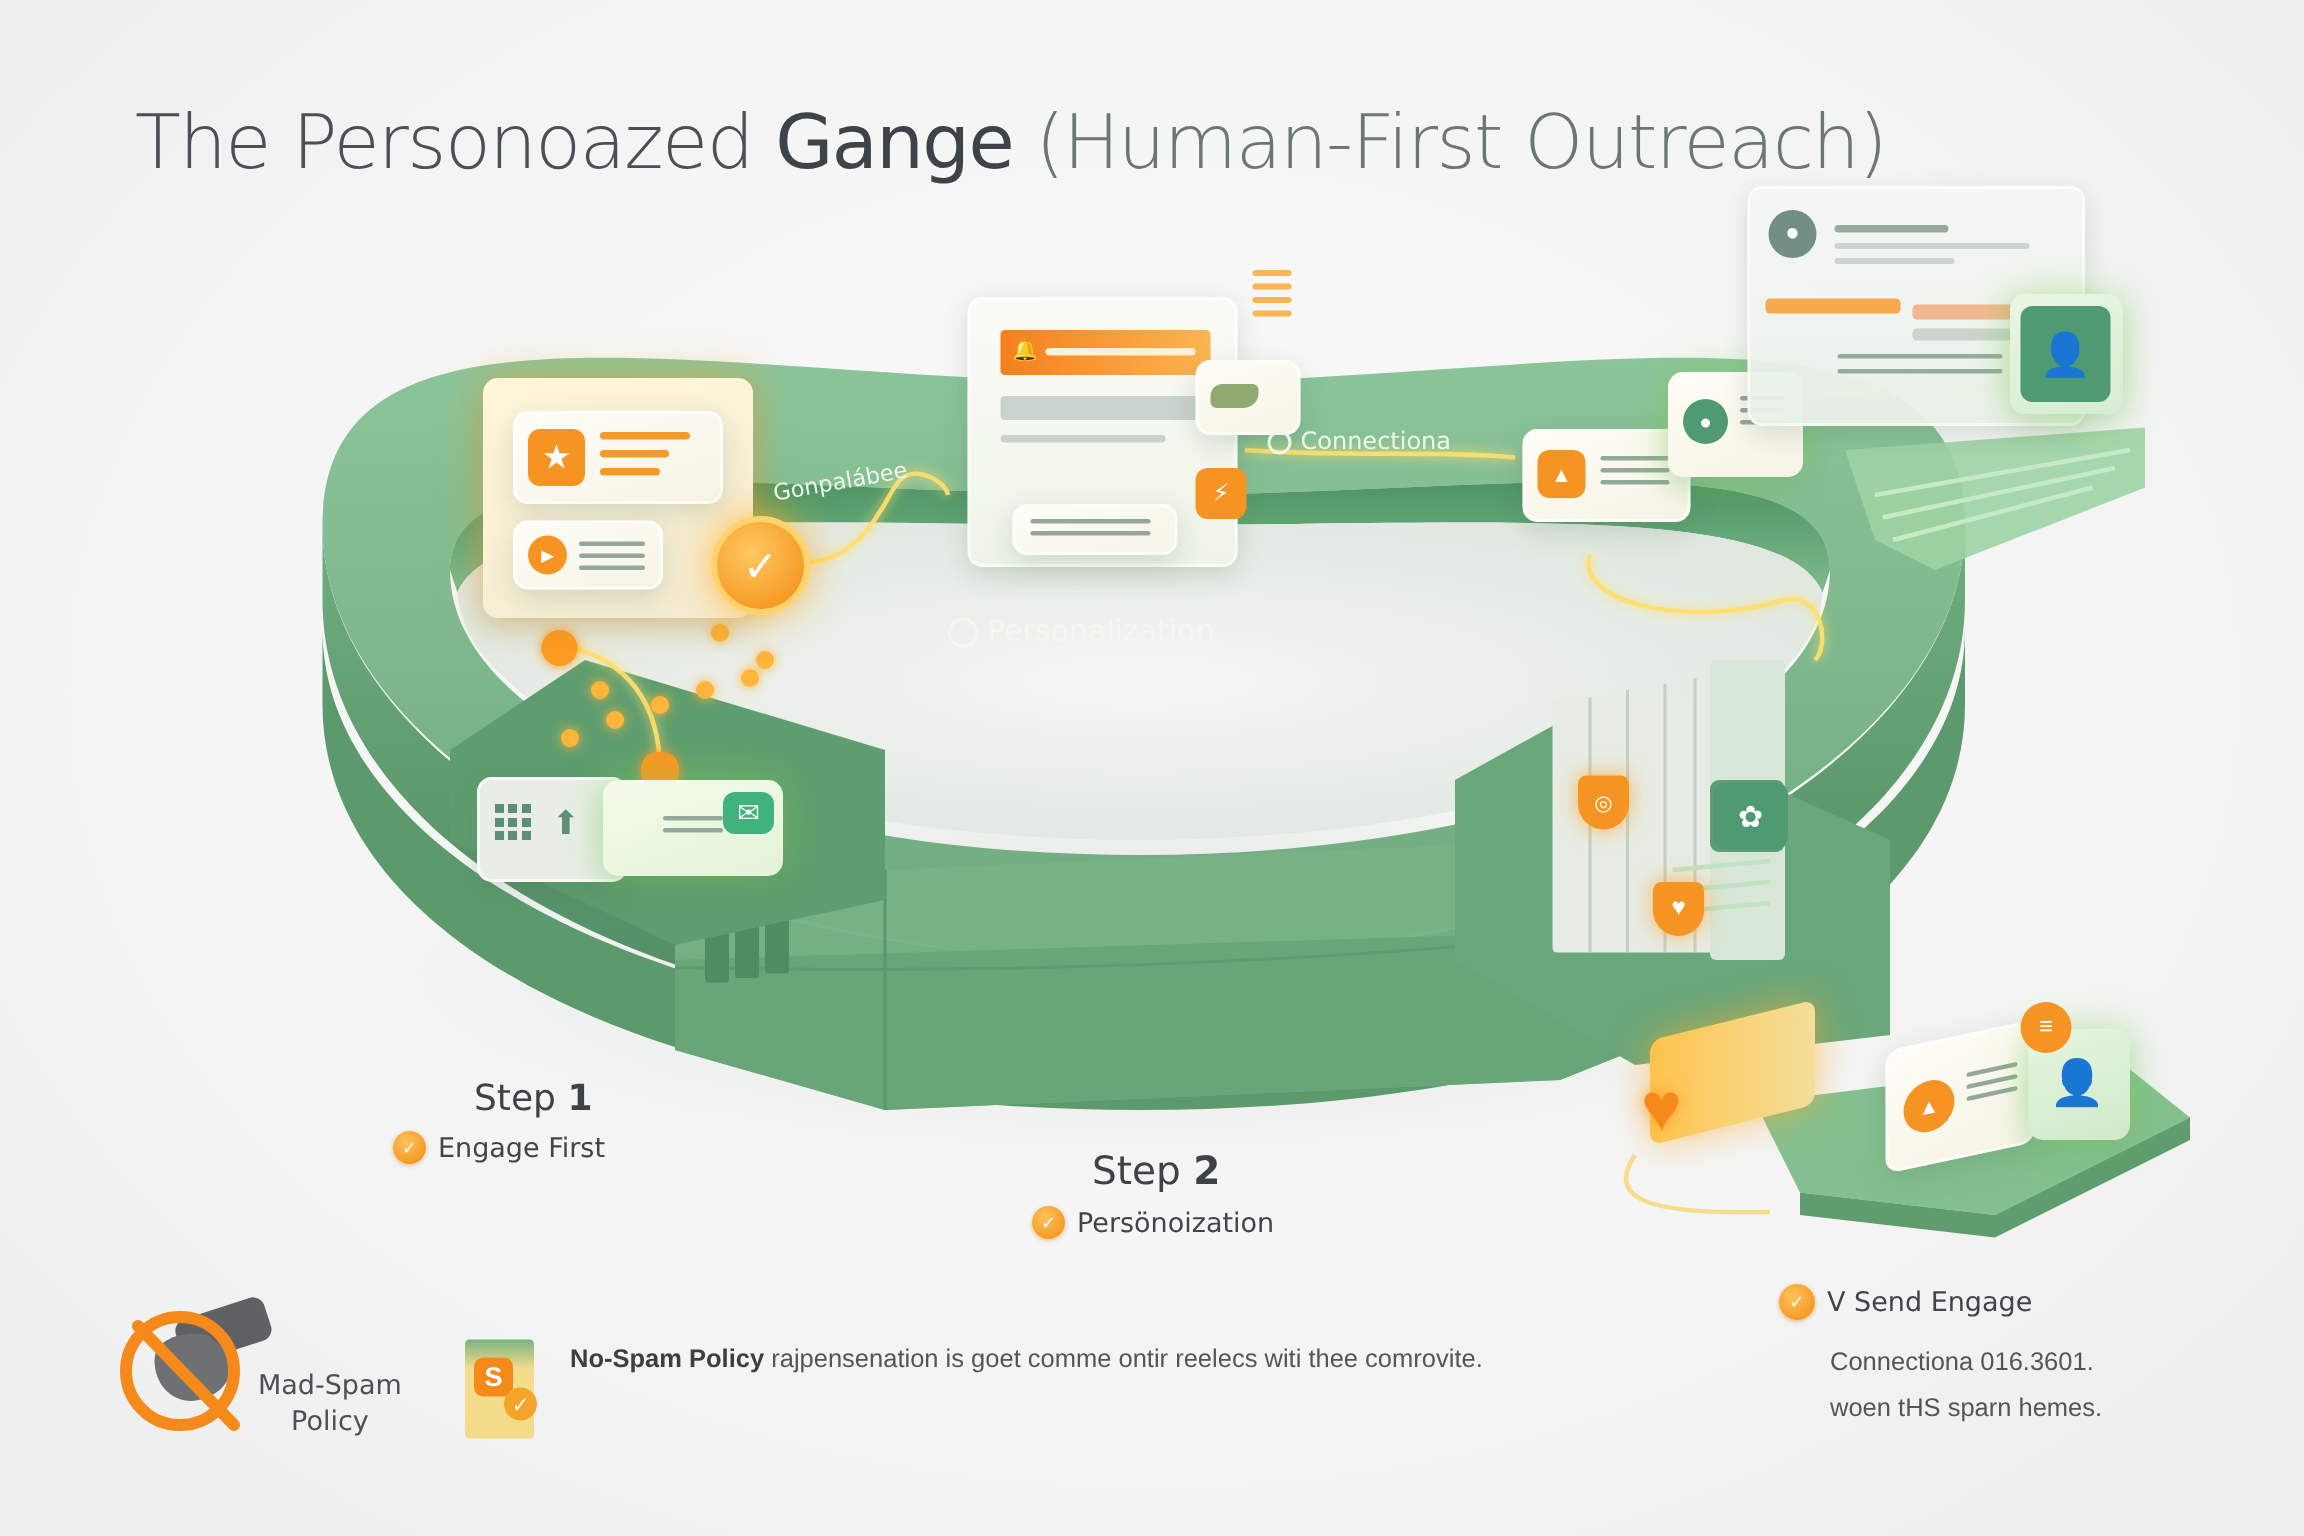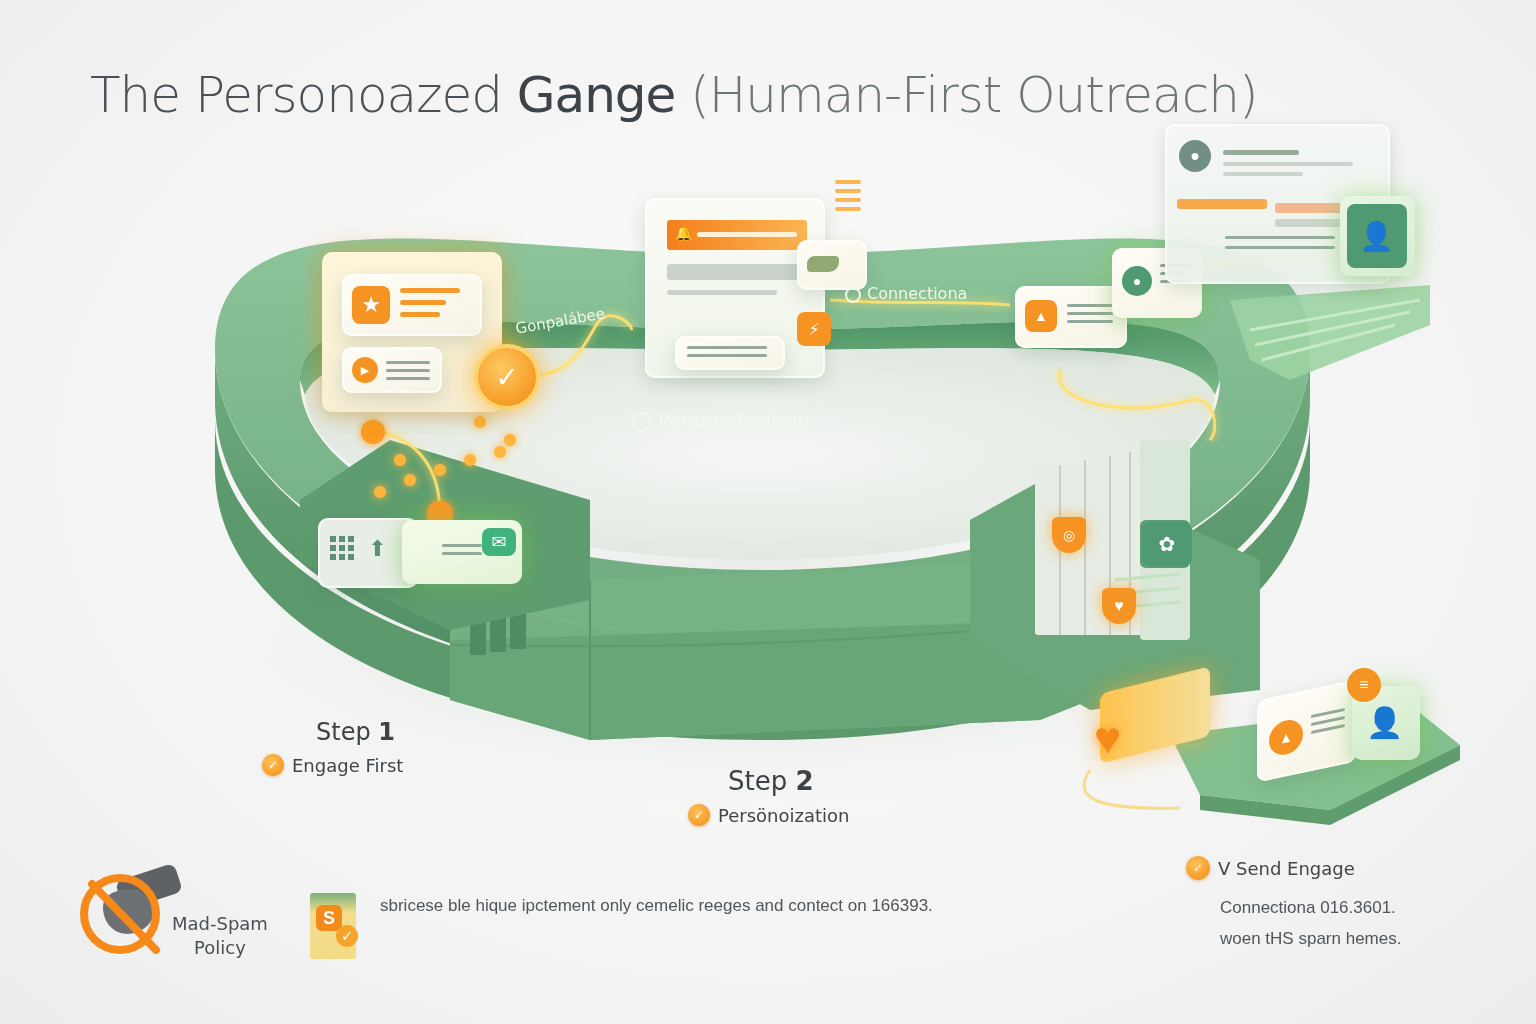--- a/index.html
+++ b/index.html
@@ -356,14 +356,14 @@
   <div>Policy</div>
 </div>
 
 <div class="abs" style="left:310px; top:893px; width:50px; height:66px;">
   <div style="position:absolute; left:0; top:0; width:46px; height:66px; background:linear-gradient(180deg,#7bb27f,#f4dd8d 30%,#f3db88); border-radius:3px;"></div>
   <div style="position:absolute; left:6px; top:12px; width:26px; height:26px; background:#f5891a; border-radius:6px; color:#fff; font-weight:bold; font-size:18px; text-align:center; line-height:26px;">S</div>
   <div style="position:absolute; left:26px; top:32px; width:22px; height:22px; background:#f5a42a; border-radius:50%; color:#fff; font-size:14px; text-align:center; line-height:22px;">✓</div>
 </div>
 
 <div class="policy-text">
-  <div>sbricese ble hique ipctement only cemelic reeges and contect on 166393.</div>
+  <div><span class="nospam-title">No-Spam Policy</span> <span>rajpensenation is goet comme ontir reelecs witi thee comrovite.</span></div>
 </div>
 
 </body></html>

